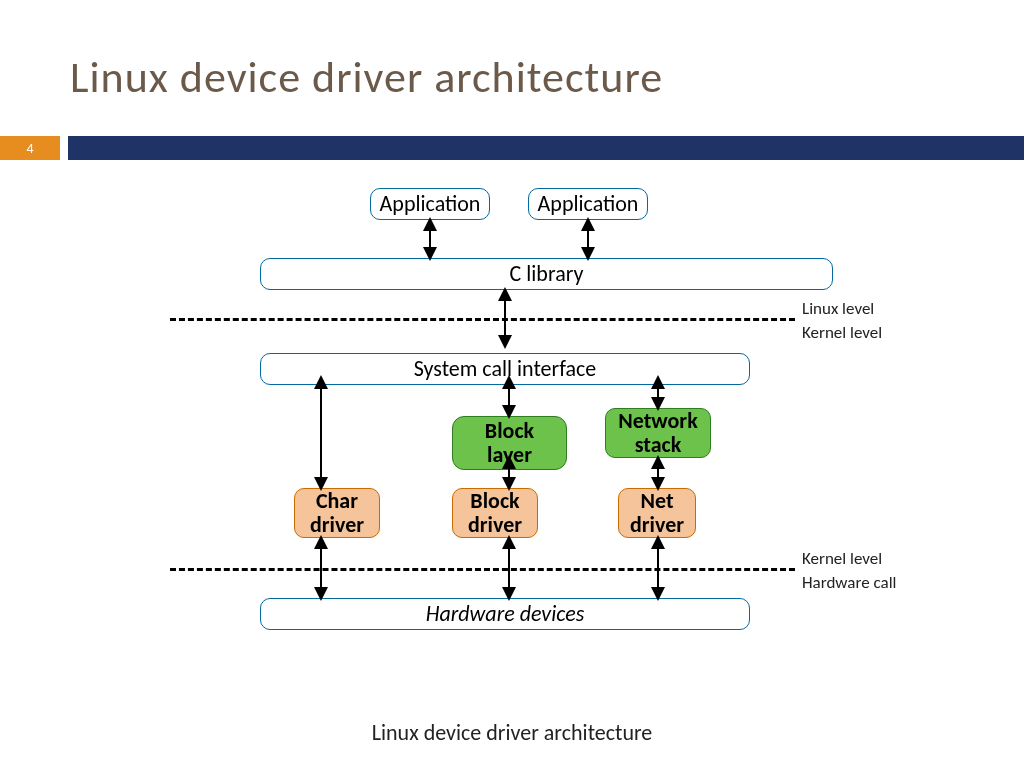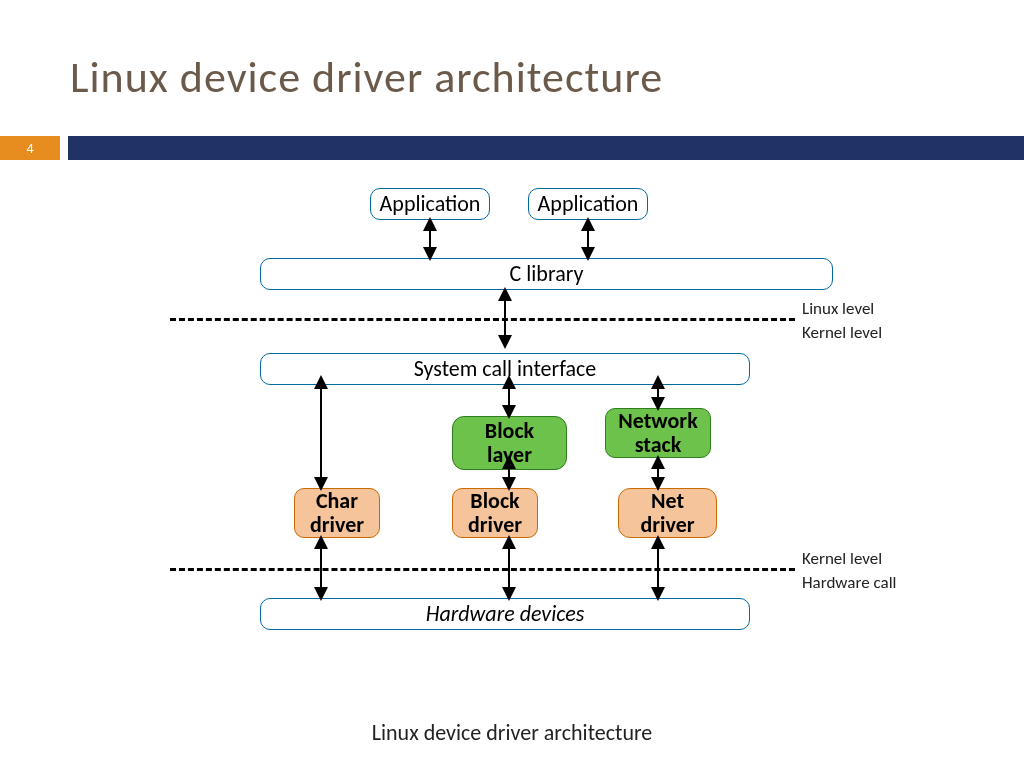--- a/index.html
+++ b/index.html
@@ -111,21 +111,21 @@
   <div class="label" style="left:632px; top:118px;">Linux level</div>
   <div class="label" style="left:632px; top:142px;">Kernel level</div>
 
   <div class="box" style="left:90px; top:166px; width:490px; height:32px;margin-top:7px;">System call interface</div>
 
   <div class="box green" style="left:282px; top:236px; width:115px; height:54px;border-radius:12px;">Block layer</div>
   <div class="box green" style="left:435px; top:228px; width:106px; height:50px;">Network stack</div>
 
   <div class="box orange" style="left:108px; top:308px; width:86px; height:50px;margin-left:16px;">Char driver</div>
   <div class="box orange" style="left:282px; top:308px; width:86px; height:50px;">Block driver</div>
-  <div class="box orange" style="left:448px; top:308px; width:99px; height:50px;border-radius:12px;">Net driver</div>
+  <div class="box orange" style="left:448px; top:308px; width:78px; height:50px;">Net driver</div>
 
   <div class="dashed" style="left:0px; top:388px; width:625px;"></div>
   <div class="label" style="left:632px; top:368px;">Kernel level</div>
   <div class="label" style="left:632px; top:392px; width:120px;">Hardware call</div>
 
   <div class="box" style="left:90px; top:418px; width:490px; height:32px;font-style:italic;">Hardware devices</div>
 
   <svg class="arrow" width="760" height="520">
     <defs>
       <marker id="ah" viewBox="0 0 10 10" refX="5" refY="5" markerWidth="7" markerHeight="7" orient="auto-start-reverse">

